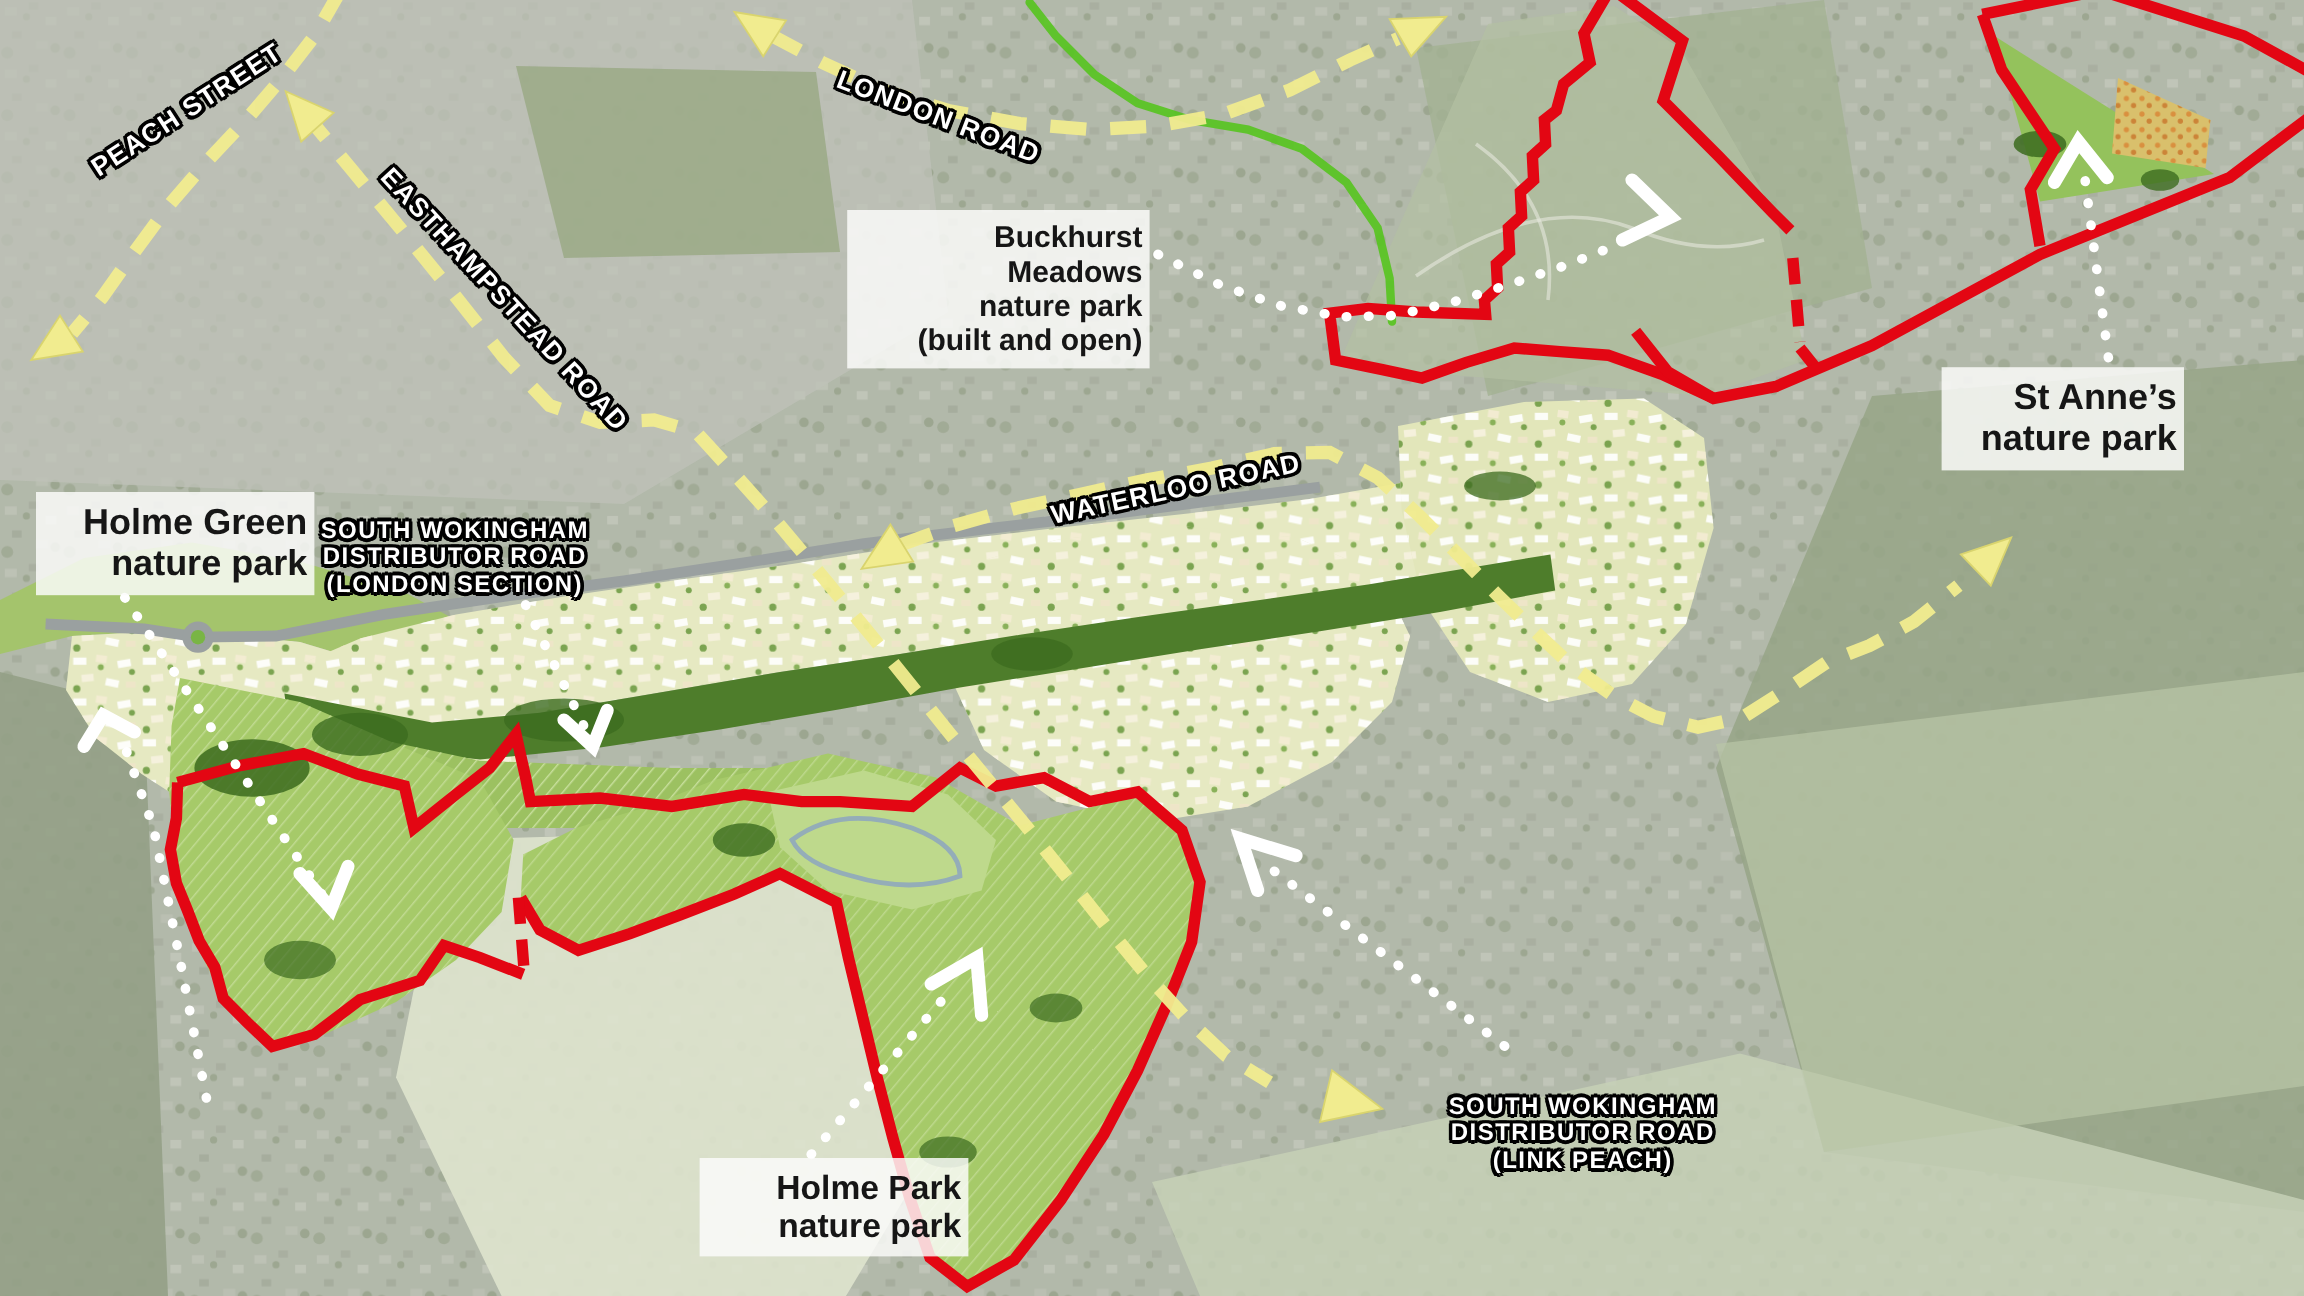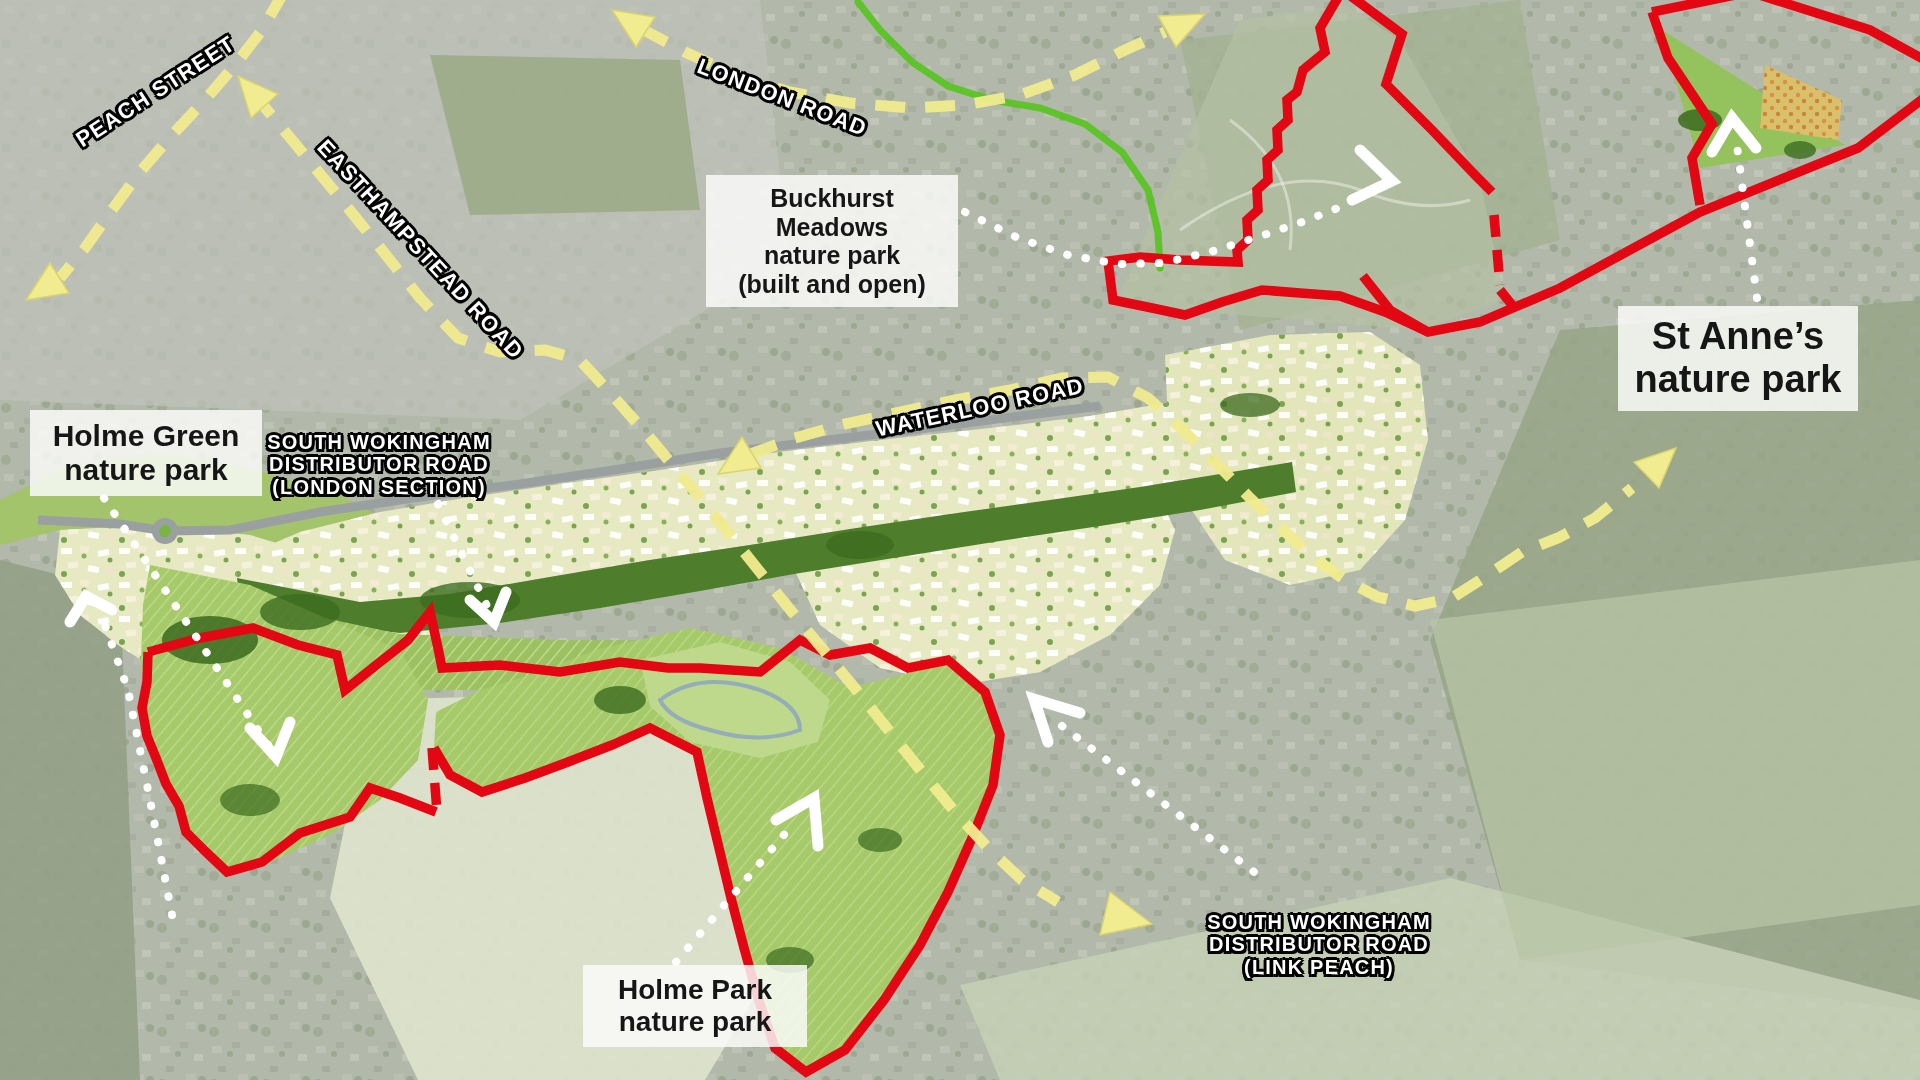--- a/index.html
+++ b/index.html
@@ -1,21 +1,21 @@
 <!DOCTYPE html>
 <html><head>
 <meta charset="utf-8">
 <style>
   html,body{margin:0;padding:0;background:#889284;}
   #stage{position:relative;width:1920px;height:1080px;overflow:hidden;
          font-family:"Liberation Sans","DejaVu Sans",sans-serif;}
   #mapsvg{position:absolute;left:0;top:0;}
   
   .park-label{position:absolute;box-sizing:border-box;background:rgba(252,252,250,.84);
-      color:#161616;font-weight:bold;text-align:center;padding:9px 6px;line-height:1.14;}
+      color:#161616;font-weight:bold;text-align:right;padding:9px 6px;line-height:1.14;}
   .park-label span{display:block;}
   
   .olabel{position:absolute;color:#fff;font-weight:bold;white-space:nowrap;
       letter-spacing:1.2px;text-align:center;line-height:1.12;
       text-shadow:-2.5px -2.5px 0 #000,2.5px -2.5px 0 #000,-2.5px 2.5px 0 #000,2.5px 2.5px 0 #000,
                   -3px 0 0 #000,3px 0 0 #000,0 -3px 0 #000,0 3px 0 #000;}
   .olabel span{display:block;margin-left:44px;}
 </style>
 </head>
 <body>
@@ -187,21 +187,21 @@
       <path d="M1048,742 L1034,699 L1080,713"></path>
     </g>
   </g>
 </svg>
 
 <div class="park-label" style="left:706px;top:175px;width:252px;font-size:25px;">
   <span>Buckhurst Meadows</span>
   <span>nature park</span>
   <span>(built and open)</span>
 </div>
-<div class="park-label" style="left:1618px;top:306px;width:240px;font-size:38px;">
+<div class="park-label" style="left:1618px;top:306px;width:202px;font-size:30px;">
   <span>St Anne’s</span>
   <span>nature park</span>
 </div>
 <div class="park-label" style="left:30px;top:410px;width:232px;font-size:30px;">
   <span>Holme Green</span>
   <span>nature park</span>
 </div>
 <div class="park-label" style="left:583px;top:965px;width:224px;font-size:28px;">
   <span>Holme Park</span>
   <span>nature park</span>

